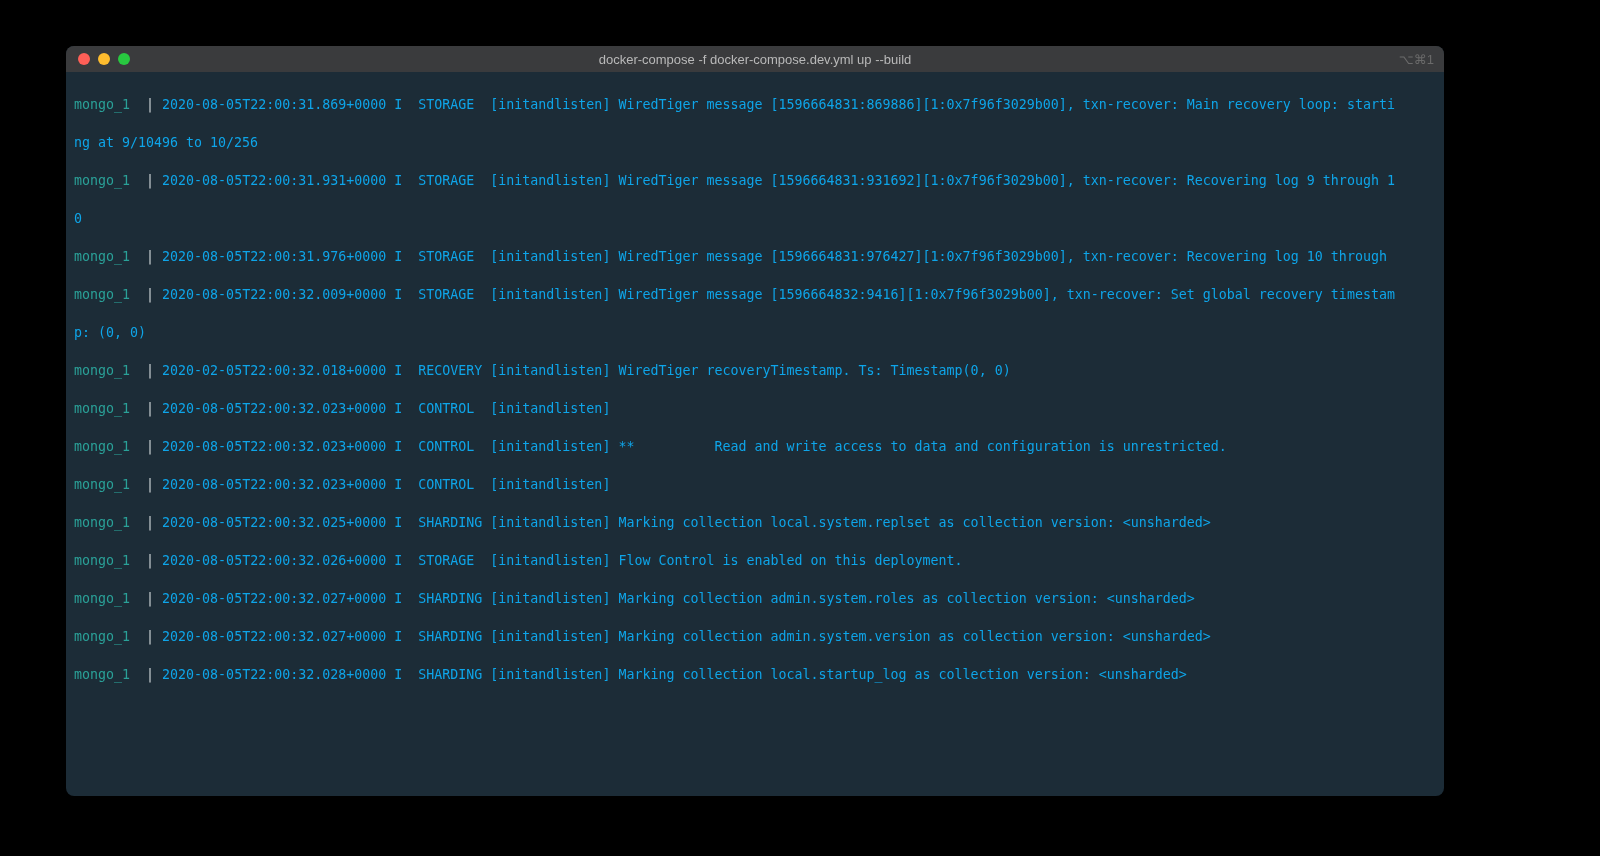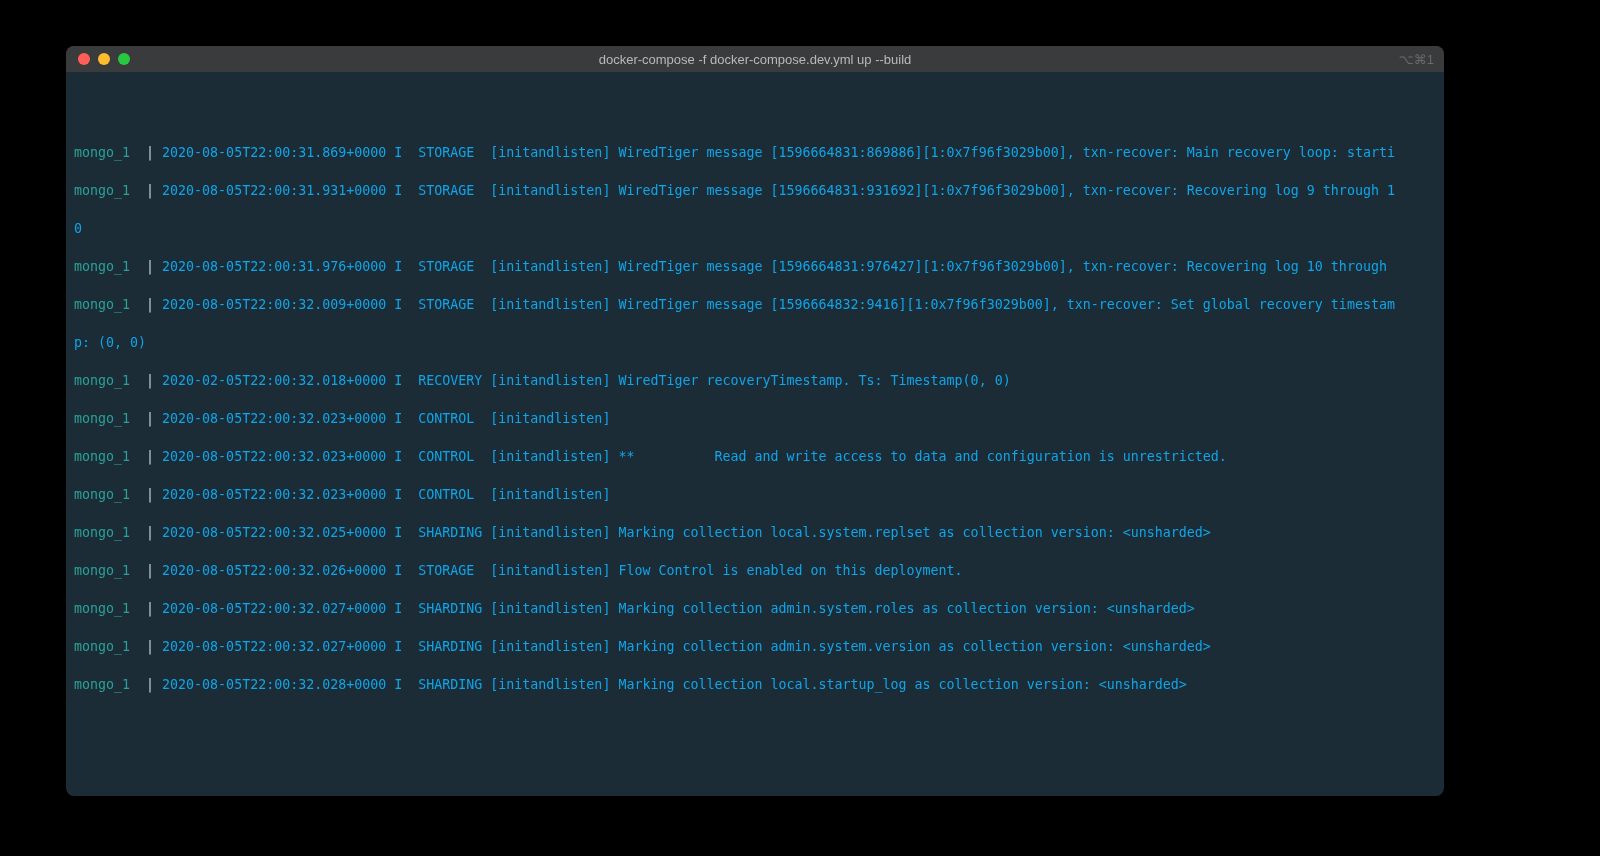--- a/index.html
+++ b/index.html
@@ -17,21 +17,20 @@
     left: 66px;
     top: 46px;
     width: 1378px;
     height: 750px;
     background: #1c2c37;
     border-radius: 8px;
     box-shadow: 0 20px 60px rgba(0,0,0,0.6);
     overflow: hidden;
     display: flex;
     flex-direction: column;
-    gap: 48px;
   }
   .titlebar {
     height: 26px;
     background: #3a3b3d;
     display: flex;
     align-items: center;
     position: relative;
     flex-shrink: 0;
   }
   .traffic-lights {
@@ -87,20 +86,21 @@
       <div class="light red"></div>
       <div class="light yellow"></div>
       <div class="light green"></div>
     </div>
     <div class="title-text">docker-compose -f docker-compose.dev.yml up --build</div>
     <div class="title-shortcut">⌥⌘1</div>
   </div>
 
   <div class="terminal-body">
 <span class="row"><span class="svc-mongo">mongo_1</span><span class="pipe">  | </span><span class="plain">2020-08-05T22:00:31.869+0000 I  STORAGE  [initandlisten] WiredTiger message [1596664831:869886][1:0x7f96f3029b00], txn-recover: Main recovery loop: starti</span></span>
+<span class="row"><span class="plain">ng at 9/10496 to 10/256</span></span>
 <span class="row"><span class="svc-mongo">mongo_1</span><span class="pipe">  | </span><span class="plain">2020-08-05T22:00:31.931+0000 I  STORAGE  [initandlisten] WiredTiger message [1596664831:931692][1:0x7f96f3029b00], txn-recover: Recovering log 9 through 1</span></span>
 <span class="row"><span class="plain">0</span></span>
 <span class="row"><span class="svc-mongo">mongo_1</span><span class="pipe">  | </span><span class="plain">2020-08-05T22:00:31.976+0000 I  STORAGE  [initandlisten] WiredTiger message [1596664831:976427][1:0x7f96f3029b00], txn-recover: Recovering log 10 through </span></span>
 <span class="row"><span class="svc-mongo">mongo_1</span><span class="pipe">  | </span><span class="plain">2020-08-05T22:00:32.009+0000 I  STORAGE  [initandlisten] WiredTiger message [1596664832:9416][1:0x7f96f3029b00], txn-recover: Set global recovery timestam</span></span>
 <span class="row"><span class="plain">p: (0, 0)</span></span>
 <span class="row"><span class="svc-mongo">mongo_1</span><span class="pipe">  | </span><span class="plain">2020-02-05T22:00:32.018+0000 I  RECOVERY [initandlisten] WiredTiger recoveryTimestamp. Ts: Timestamp(0, 0)</span></span>
 <span class="row"><span class="svc-mongo">mongo_1</span><span class="pipe">  | </span><span class="plain">2020-08-05T22:00:32.023+0000 I  CONTROL  [initandlisten]</span></span>
 <span class="row"><span class="svc-mongo">mongo_1</span><span class="pipe">  | </span><span class="plain">2020-08-05T22:00:32.023+0000 I  CONTROL  [initandlisten] **          Read and write access to data and configuration is unrestricted.</span></span>
 <span class="row"><span class="svc-mongo">mongo_1</span><span class="pipe">  | </span><span class="plain">2020-08-05T22:00:32.023+0000 I  CONTROL  [initandlisten]</span></span>
 <span class="row"><span class="svc-mongo">mongo_1</span><span class="pipe">  | </span><span class="plain">2020-08-05T22:00:32.025+0000 I  SHARDING [initandlisten] Marking collection local.system.replset as collection version: &lt;unsharded&gt;</span></span>

